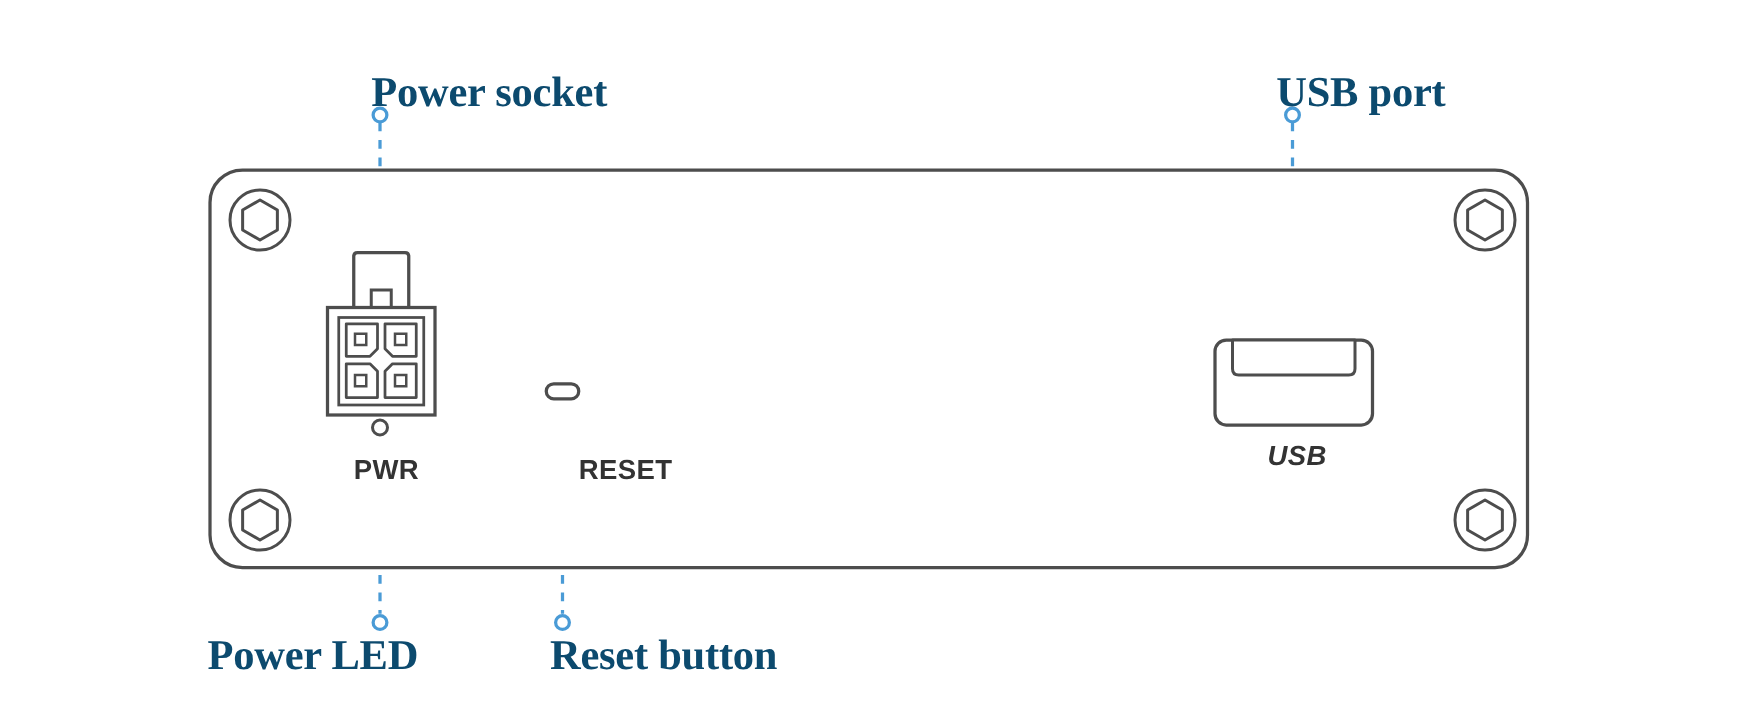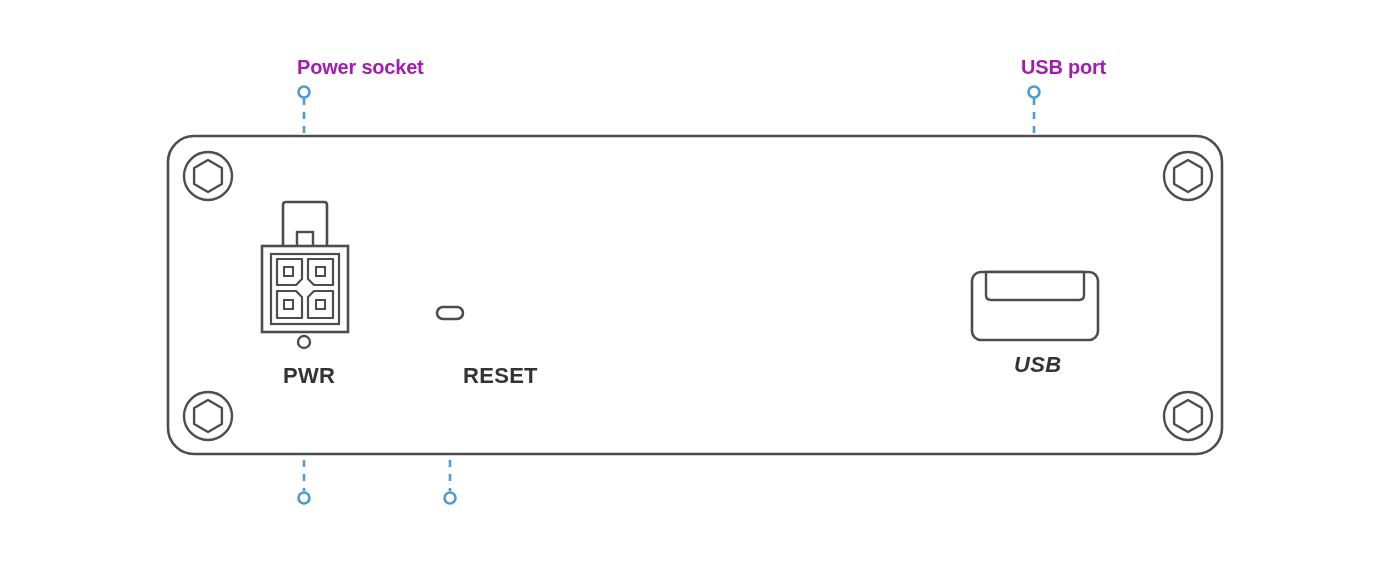--- a/index.html
+++ b/index.html
@@ -22,24 +22,24 @@
   #diagram-svg {
     position: absolute;
     left: 0;
     top: 0;
     width: 1394px;
     height: 581px;
     display: block;
   }
   .callout-label {
     position: absolute;
-    font-family: Liberation Sans, sans-serif;
-    font-size: 20px;
+    font-family: Liberation Serif, serif;
+    font-size: 34px;
     font-weight: bold;
-    color: #a21caf;
+    color: #0c4a6e;
     white-space: nowrap;
     letter-spacing: -0.2px;
   }
   .port-label {
     position: absolute;
     font-family: "Liberation Sans", sans-serif;
     font-size: 22px;
     font-weight: bold;
     color: #333333;
     white-space: nowrap;
@@ -131,21 +131,23 @@
       <rect x="972" y="272" width="126" height="68" rx="9" ry="9" fill="#ffffff" stroke="#4d4d4d" stroke-width="2.6"></rect>
       <path d="M 986 272 L 1084 272 L 1084 295 Q 1084 300 1079 300 L 991 300 Q 986 300 986 295 Z" fill="#ffffff" stroke="#4d4d4d" stroke-width="2.4" stroke-linejoin="round"></path>
     </g>
 
   </svg>
 
   <div class="callout-label" style="left:297px; top:56px;">Power socket</div>
 
   <div class="callout-label" style="left:1021px; top:56px;">USB port</div>
 
+  <div class="callout-label" style="left:166px; top:506px;">Power LED</div>
 
+  <div class="callout-label" style="left:440px; top:506px;">Reset button</div>
 
   <div class="port-label" style="left:283px; top:363px;">PWR</div>
 
   <div class="port-label" style="left:419px; top:363px;margin-left:44px;">RESET</div>
 
   <div class="port-label" style="left:1014px; top:352px;font-style:italic;">USB</div>
 
 </div>
 
 </body></html>

